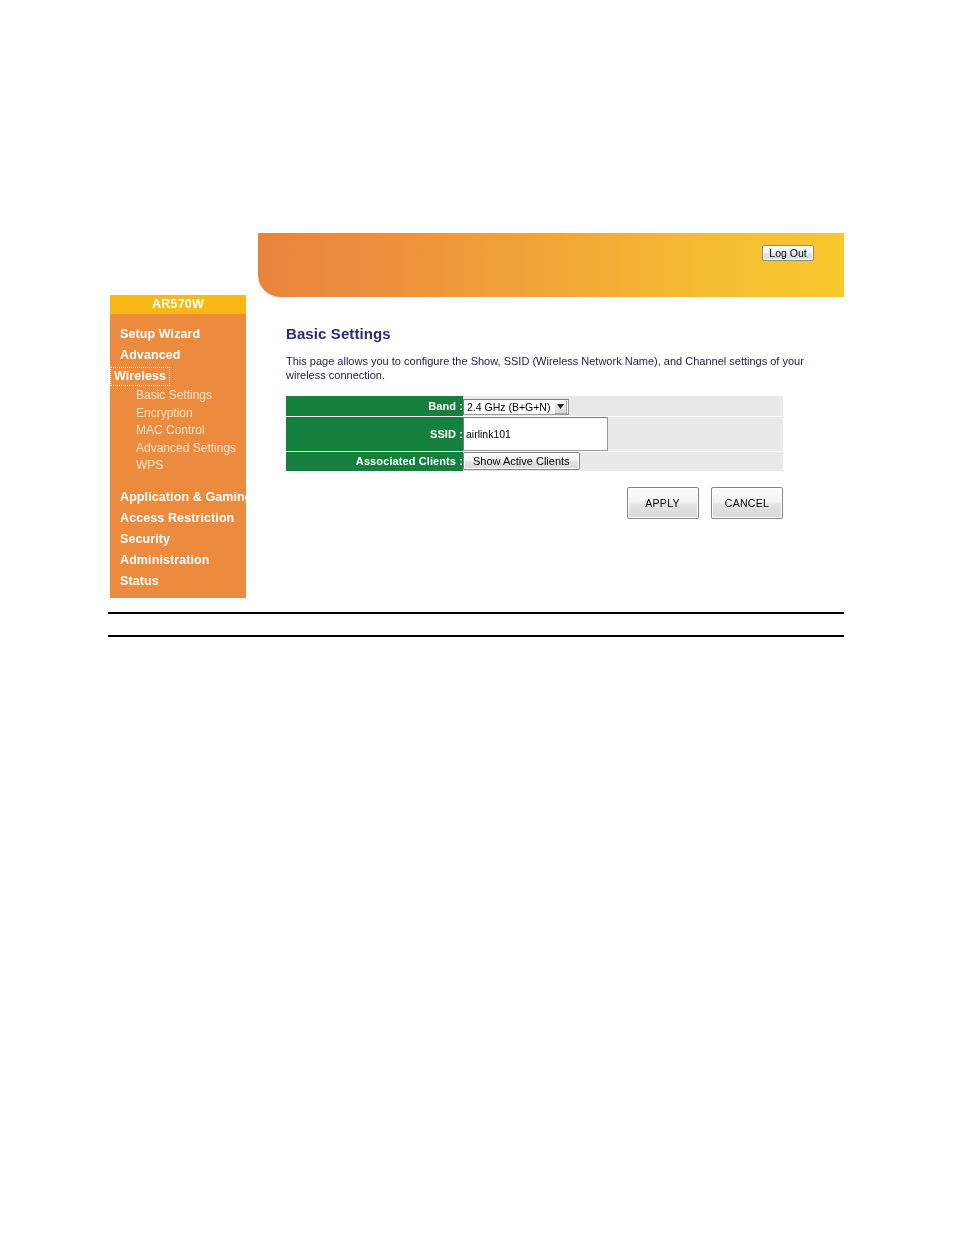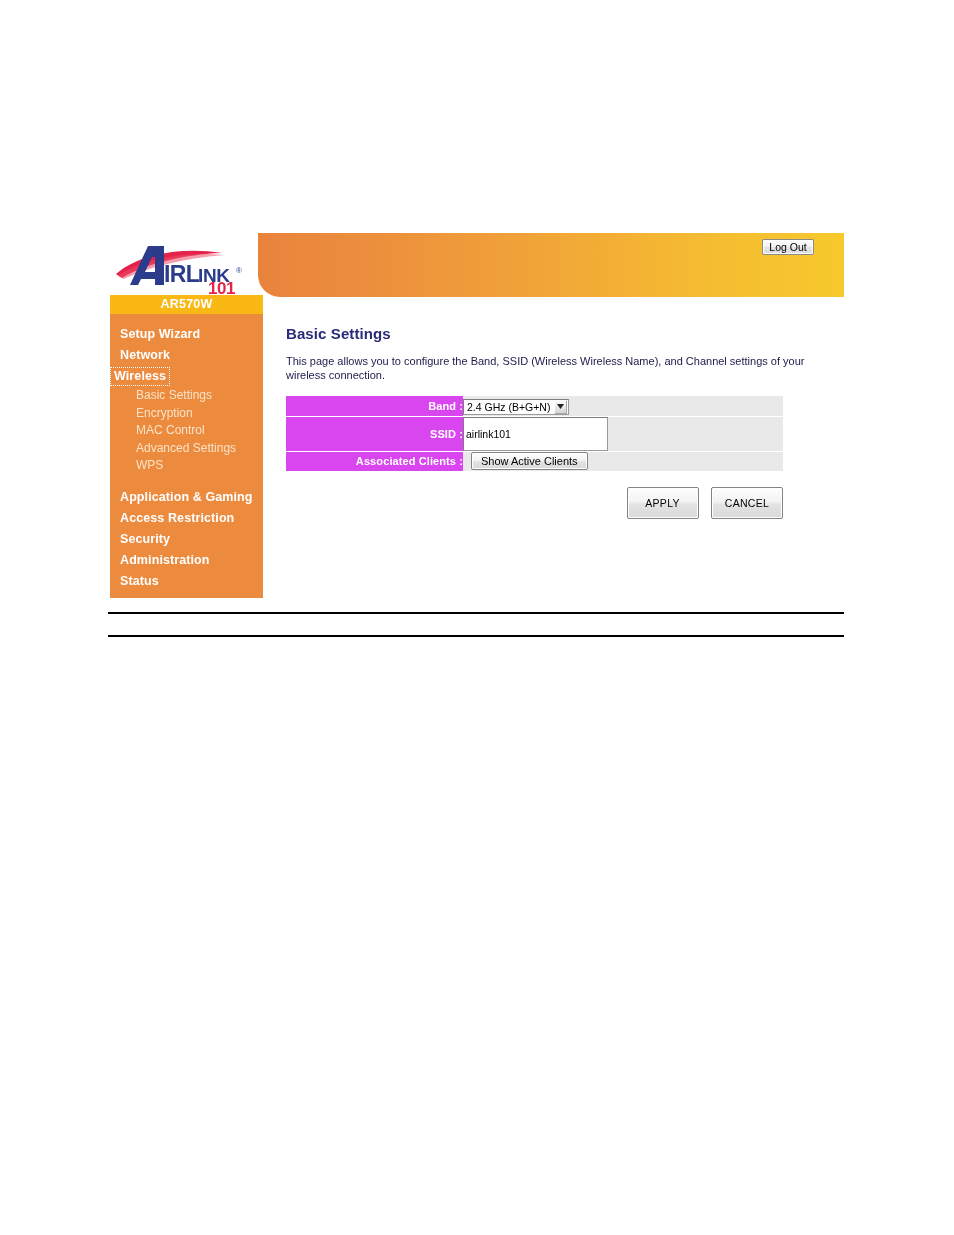--- a/index.html
+++ b/index.html
@@ -50,21 +50,21 @@
     color: #ffffff;
     font-size: 17.5px;
     font-weight: bold;
     letter-spacing: .2px;
     white-space: nowrap;
     text-shadow: 0 1px 1px rgba(170,110,20,.35);
   }
   #logout-button {
     position: absolute;
     right: 30px;
-    top: 6px;
+    top: 12px;
     min-width: 52px;
     height: 16px;
     line-height: 14px;
     padding: 0 0;
     font-size: 10.5px;
     font-family: "Liberation Sans", sans-serif;
     color: #000;
     text-align: center;
     background: linear-gradient(to bottom, #fdfdfd 0%, #f2f2f2 48%, #e4e4e4 52%, #dcdcdc 100%);
     border: 1px solid #8a8a8a;
@@ -83,21 +83,21 @@
     width: 142px;
     height: 57px;
   }
   #logo svg { display: block; }
 
   
   #sidebar {
     position: absolute;
     left: 2px;
     top: 62px;
-    width: 153px;
+    width: 136px;
     background: #ec8a3e;
     padding-bottom: 6px;
   }
   #model-bar {
     height: 19px;
     background: #f9b814;
     color: #ffffff;
     font-size: 12.5px;
     font-weight: bold;
     text-align: center;
@@ -170,21 +170,21 @@
     border-collapse: collapse;
     table-layout: fixed;
   }
   #settings-table tr { height: 20px; }
   #settings-table td {
     padding: 0;
     vertical-align: middle;
   }
   td.lbl {
     width: 177px;
-    background: #d946ef;
+    background: #15803d;
     color: #ffffff;
     font-size: 11px;
     font-weight: bold;
     text-align: right;
     padding-right: 6px;
     border-bottom: 1px solid #ffffff;
     letter-spacing: .1px;
     white-space: nowrap;
   }
   td.val {
@@ -250,21 +250,20 @@
     height: 18px;
     padding: 0 9px;
     background: linear-gradient(to bottom, #fdfdfd 0%, #f3f3f3 46%, #e3e3e3 54%, #d9d9d9 100%);
     border: 1px solid #848484;
     border-radius: 2px;
     box-shadow: inset 0 0 0 1px #ffffff;
     cursor: pointer;
     box-sizing: border-box;
     vertical-align: middle;
     white-space: nowrap;
-    margin-left: 8px;
   }
 
   
   #actions {
     width: 497px;
     text-align: right;
     margin-top: 15px;
   }
   #actions .xp-button {
     width: 72px;
@@ -286,52 +285,36 @@
   #rule-1 { top: 612px; }
   #rule-2 { top: 635px; }
 </style>
 </head>
 <body>
 
 <div id="page">
 
   <div id="router-ui">
 
-    <div id="logo">
-      <svg width="142" height="57" viewBox="0 0 142 57" xmlns="http://www.w3.org/2000/svg">
-
-        <path d="M4 36 C 24 18, 66 8, 110 15 C 74 16, 32 26, 10 40 Z" fill="#e3234a"></path>
-        <path d="M6 38 C 28 22, 70 13, 112 17 C 72 20, 34 30, 12 41 Z" fill="#ef4a66" opacity=".55"></path>
-
-        <path d="M18 47 L36 8 L46 8 L46 19 L40 19 L33 34 L46 34 L46 41 L29 41 L26 47 Z" fill="#2b3c8c"></path>
-        <rect x="43" y="8" width="9" height="39" fill="#2b3c8c"></rect>
-
-        <text x="52" y="44" font-family="Liberation Sans, sans-serif" font-size="23" font-weight="bold" fill="#2b3c8c" letter-spacing="-0.6">IRL</text>
-        <text x="86" y="44" font-family="Liberation Sans, sans-serif" font-size="19" font-weight="bold" fill="#2b3c8c" letter-spacing="-0.4">INK</text>
-        <text x="124" y="35" font-family="Liberation Sans, sans-serif" font-size="8" fill="#2b3c8c">®</text>
-
-        <text x="96" y="56" font-family="Liberation Sans, sans-serif" font-size="17" font-weight="bold" fill="#e3234a" letter-spacing="-0.5">101</text>
-      </svg>
-    </div>
 
     <div id="header-band">
       <button id="logout-button">Log Out</button>
     </div>
 
     <div id="sidebar">
       <div id="model-bar">AR570W</div>
 
       <nav id="menu">
 
         <div class="menu-top-wrap">
           <div class="menu-top">Setup Wizard</div>
         </div>
 
         <div class="menu-top-wrap">
-          <div class="menu-top">Network</div>
+          <div class="menu-top">Advanced</div>
         </div>
 
         <div class="menu-top-wrap">
           <div class="menu-top selected">Wireless</div>
         </div>
 
         <div class="menu-sub">Basic Settings</div>
         <div class="menu-sub">Encryption</div>
         <div class="menu-sub">MAC Control</div>
         <div class="menu-sub">Advanced Settings</div>
@@ -353,21 +336,21 @@
           <div class="menu-top">Status</div>
         </div>
 
       </nav>
     </div>
 
     <div id="content">
 
       <h1 id="page-title">Basic Settings</h1>
 
-      <p id="page-desc">This page allows you to configure the Band, SSID (Wireless Wireless Name), and Channel settings of your wireless connection.</p>
+      <p id="page-desc">This page allows you to configure the Show, SSID (Wireless Network Name), and Channel settings of your wireless connection.</p>
 
       <table id="settings-table">
         <tbody>
 
           <tr>
             <td class="lbl">Band :</td>
             <td class="val">
               <span class="xp-select">
                 <span class="sel-text">2.4 GHz (B+G+N)</span>
                 <span class="sel-arrow">

